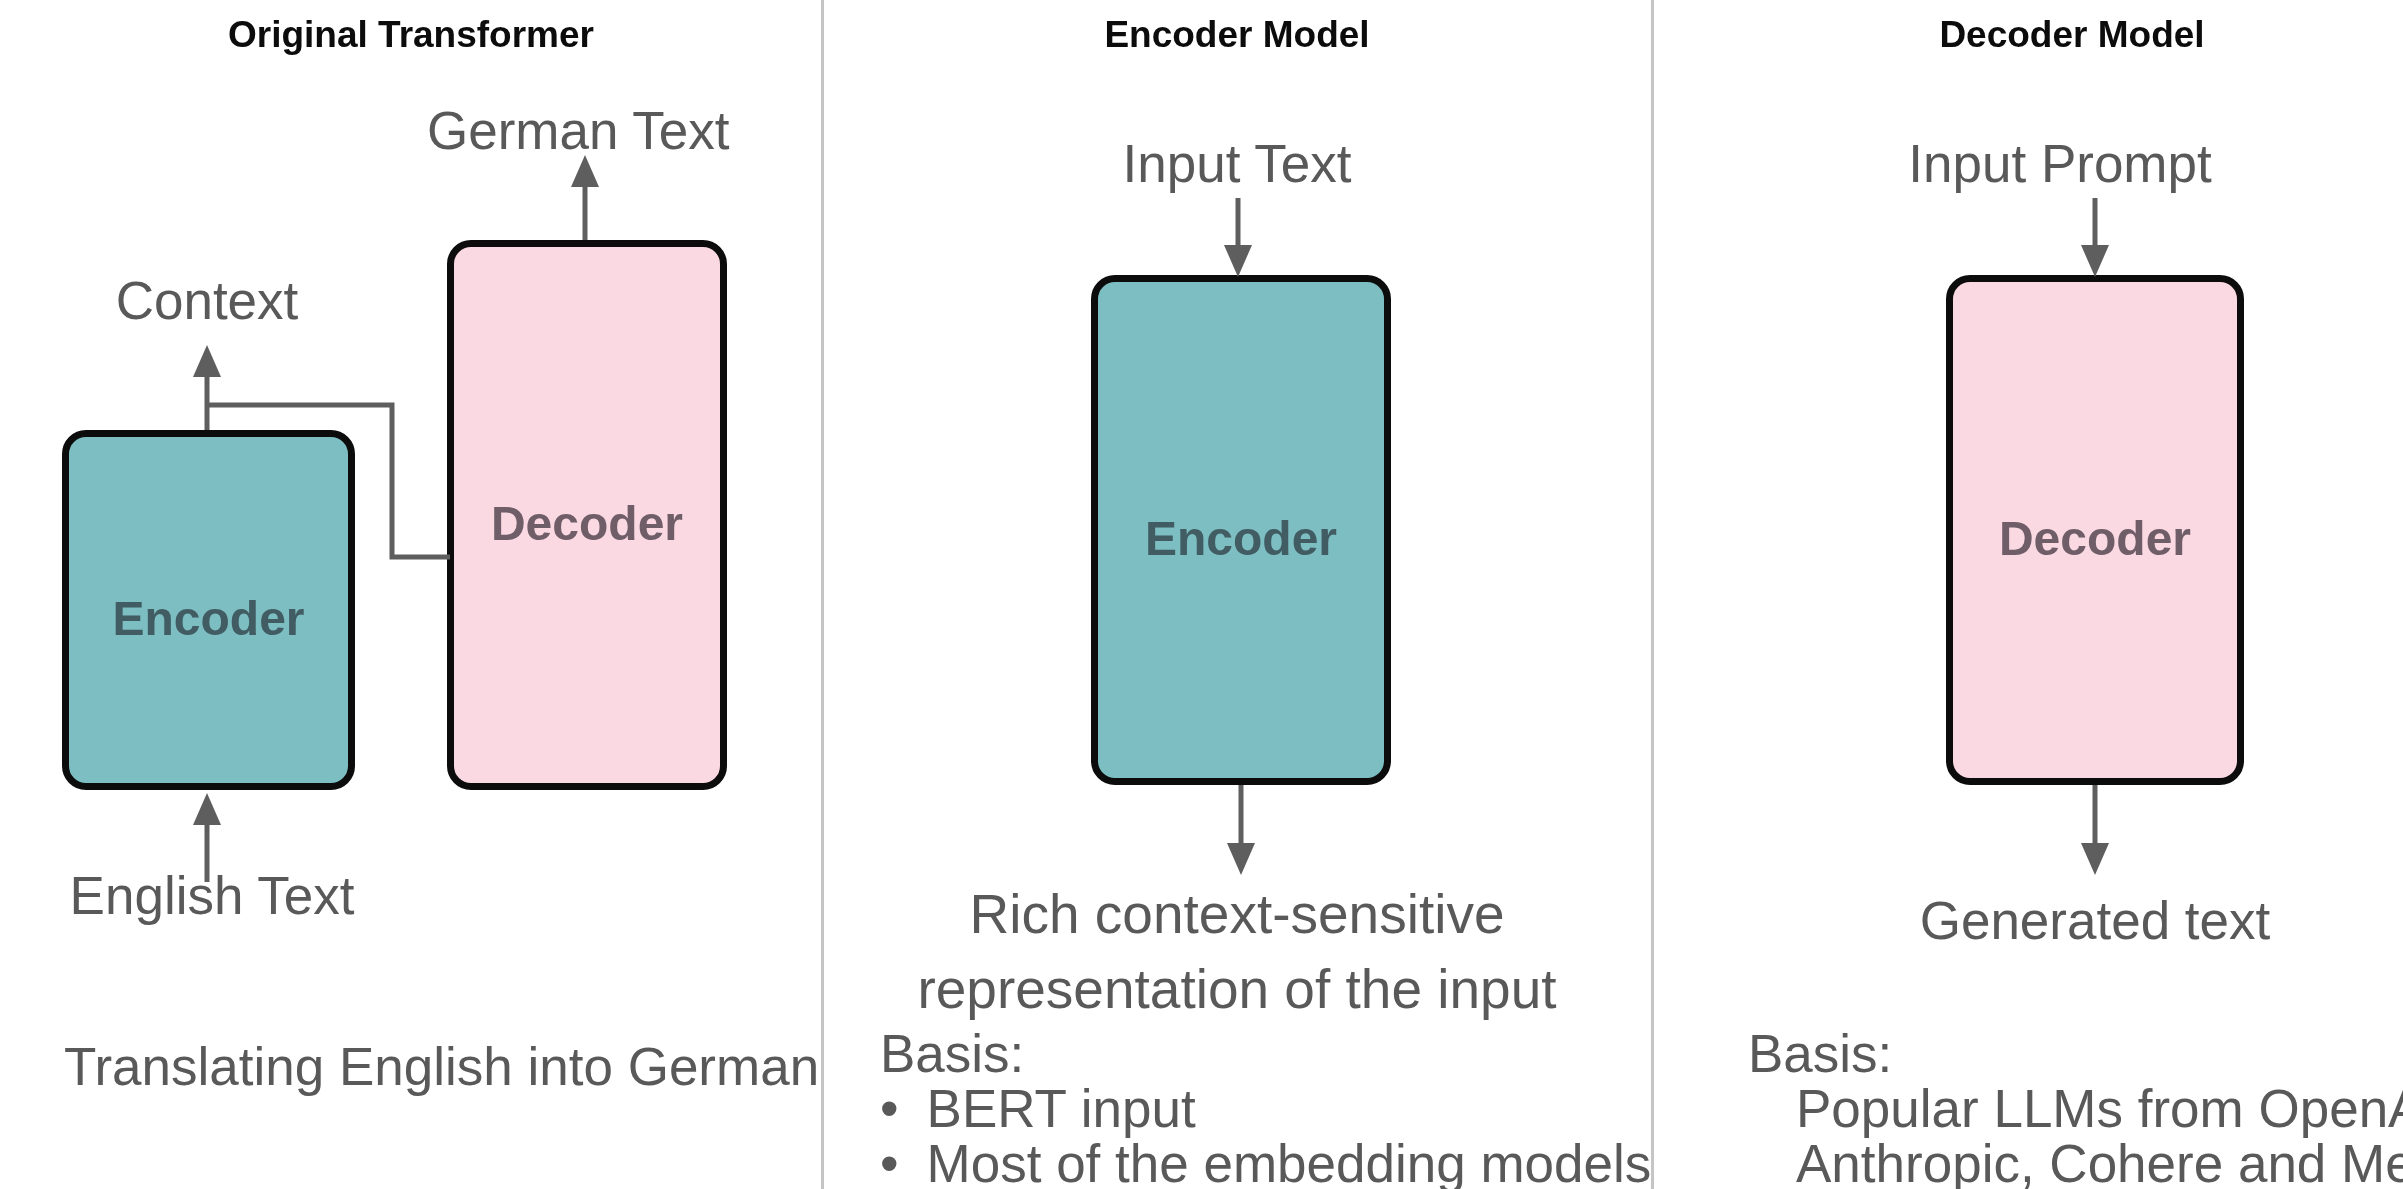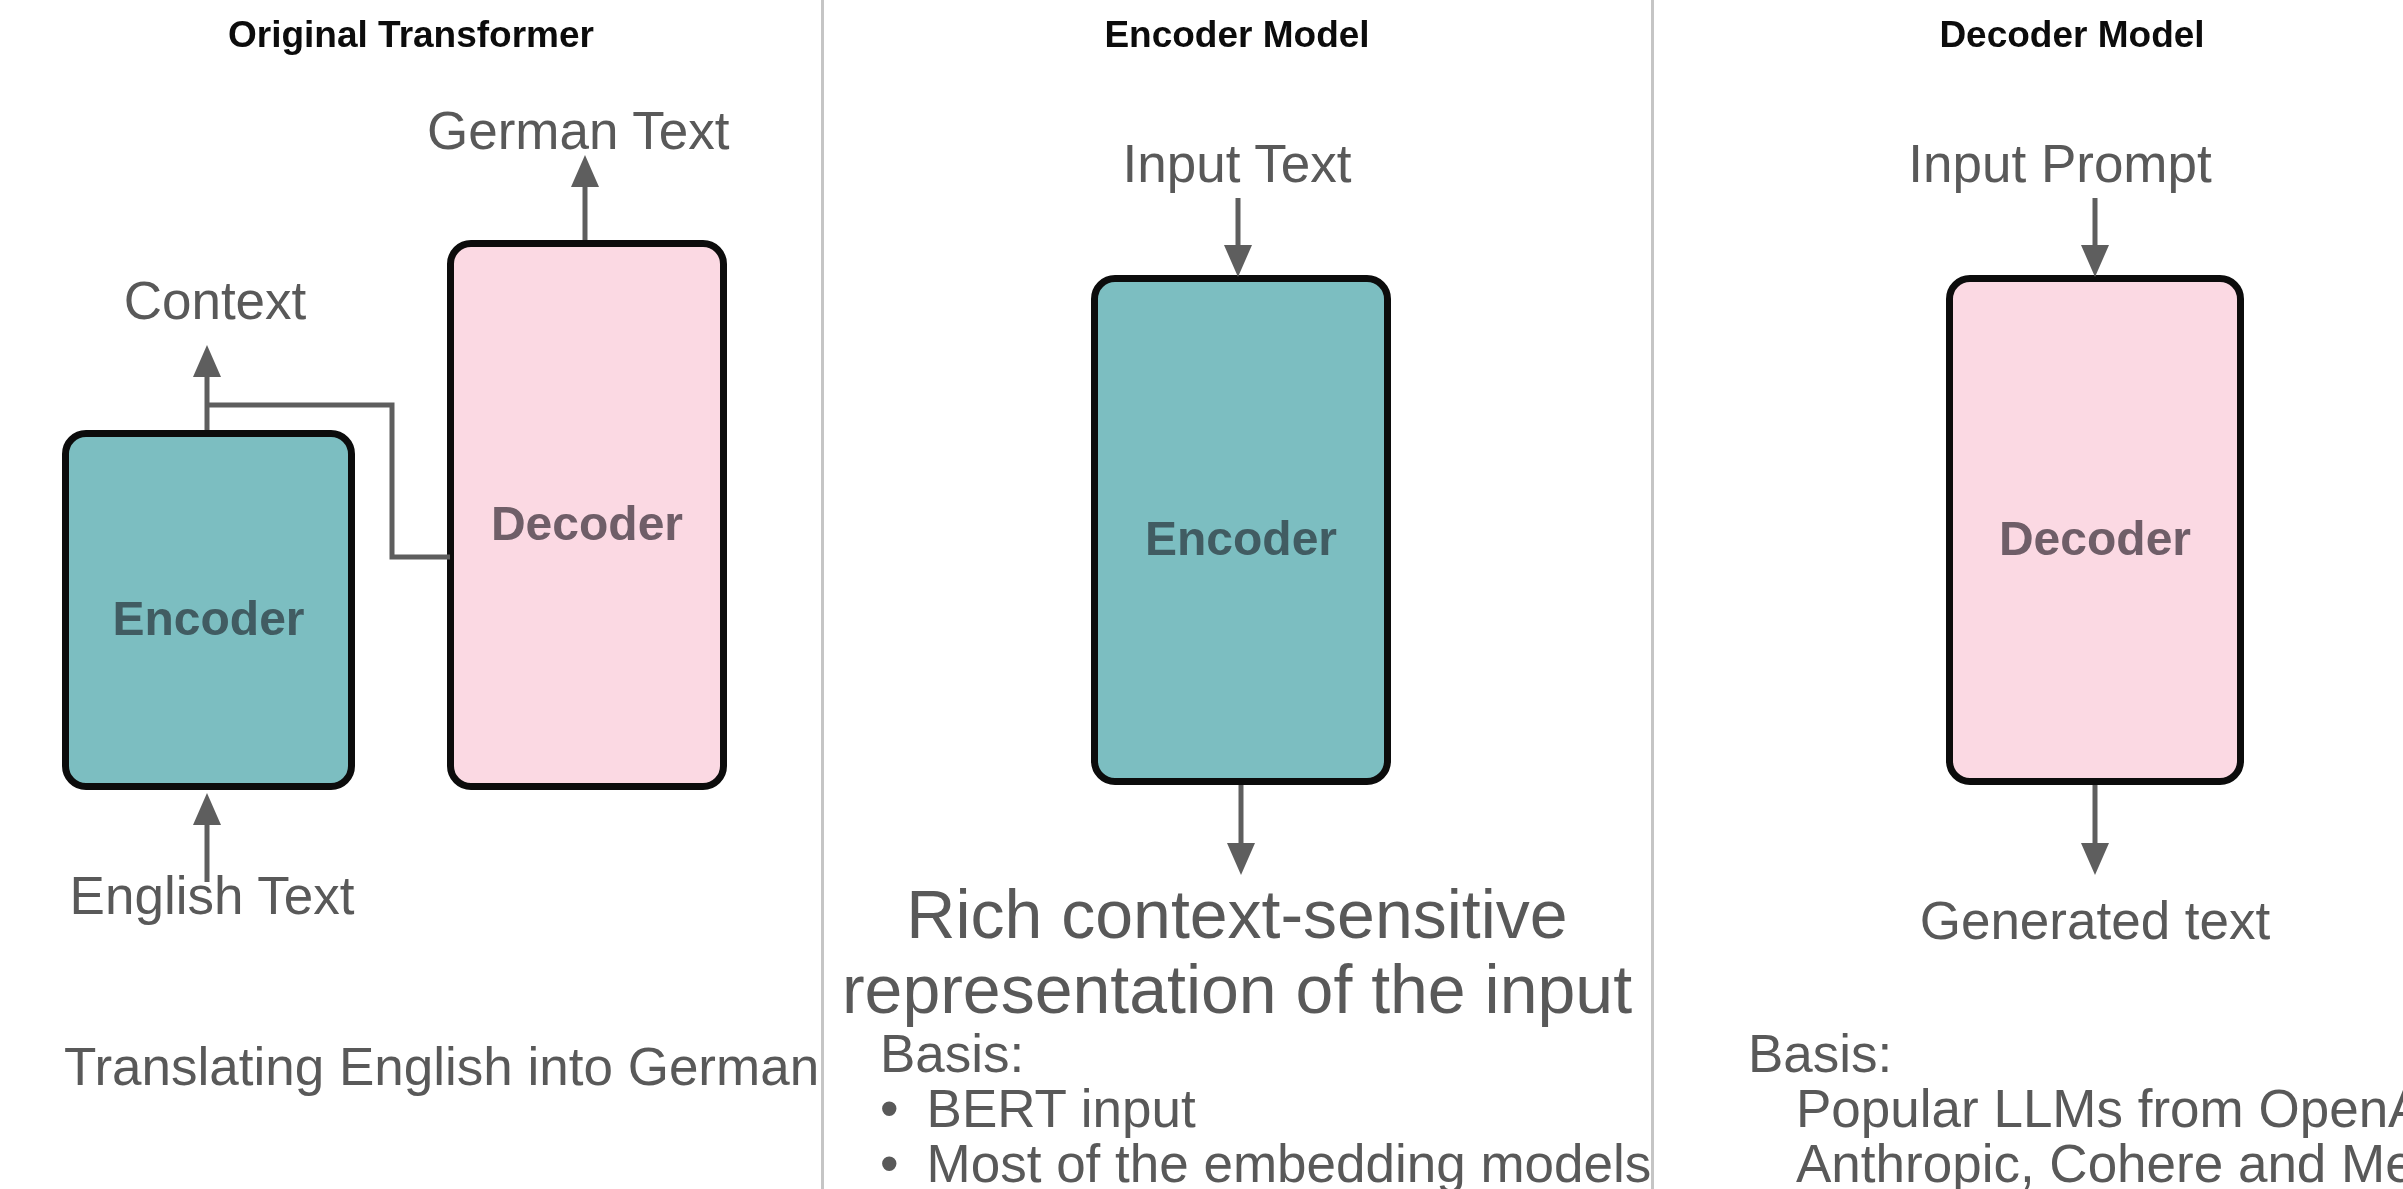--- a/index.html
+++ b/index.html
@@ -43,21 +43,21 @@
     border:7px solid var(--ink-black);border-radius:24px;
     display:flex;align-items:center;justify-content:center;
   }
   .dbox.teal{background:var(--encoder-fill);}
   .dbox.pink{background:var(--decoder-fill);}
   .box-label{font-size:48px;font-weight:bold;white-space:nowrap;margin-top:16px;}
   .teal .box-label{color:var(--encoder-label);}
   .pink .box-label{color:var(--decoder-label);}
 
   .multiline{
-    position:absolute;font-size:68px;color:var(--text-gray);
+    position:absolute;font-size:55px;color:var(--text-gray);
     text-align:center;line-height:75px;white-space:nowrap;
   }
   .basis{
     position:absolute;font-size:53px;color:var(--text-gray);
     line-height:55px;text-align:left;white-space:nowrap;
   }
   .bullet-row{display:flex;align-items:baseline;}
   .bullet-glyph{margin-right:28px;}
   .indented{padding-left:48px;}
 
@@ -73,21 +73,21 @@
 
   <section class="panel" id="panel-left">
     <div class="panel-title">Original Transformer</div>
 
     <div class="glabel" style="left:427px;top:100px;width:300px;">German Text</div>
 
     <div class="dbox pink" style="left:447px;top:240px;width:280px;height:550px;">
       <span class="box-label">Decoder</span>
     </div>
 
-    <div class="glabel" style="left:65px;top:270px;width:300px;">Context</div>
+    <div class="glabel" style="left:57px;top:270px;width:300px;">Context</div>
 
     <div class="dbox teal" style="left:62px;top:430px;width:293px;height:360px;">
       <span class="box-label">Encoder</span>
     </div>
 
     <div class="glabel" style="left:62px;top:865px;width:300px;">English Text</div>
 
     <div class="glabel" style="left:64px;top:1036px;width:700px;">Translating English into German</div>
   </section>
 

